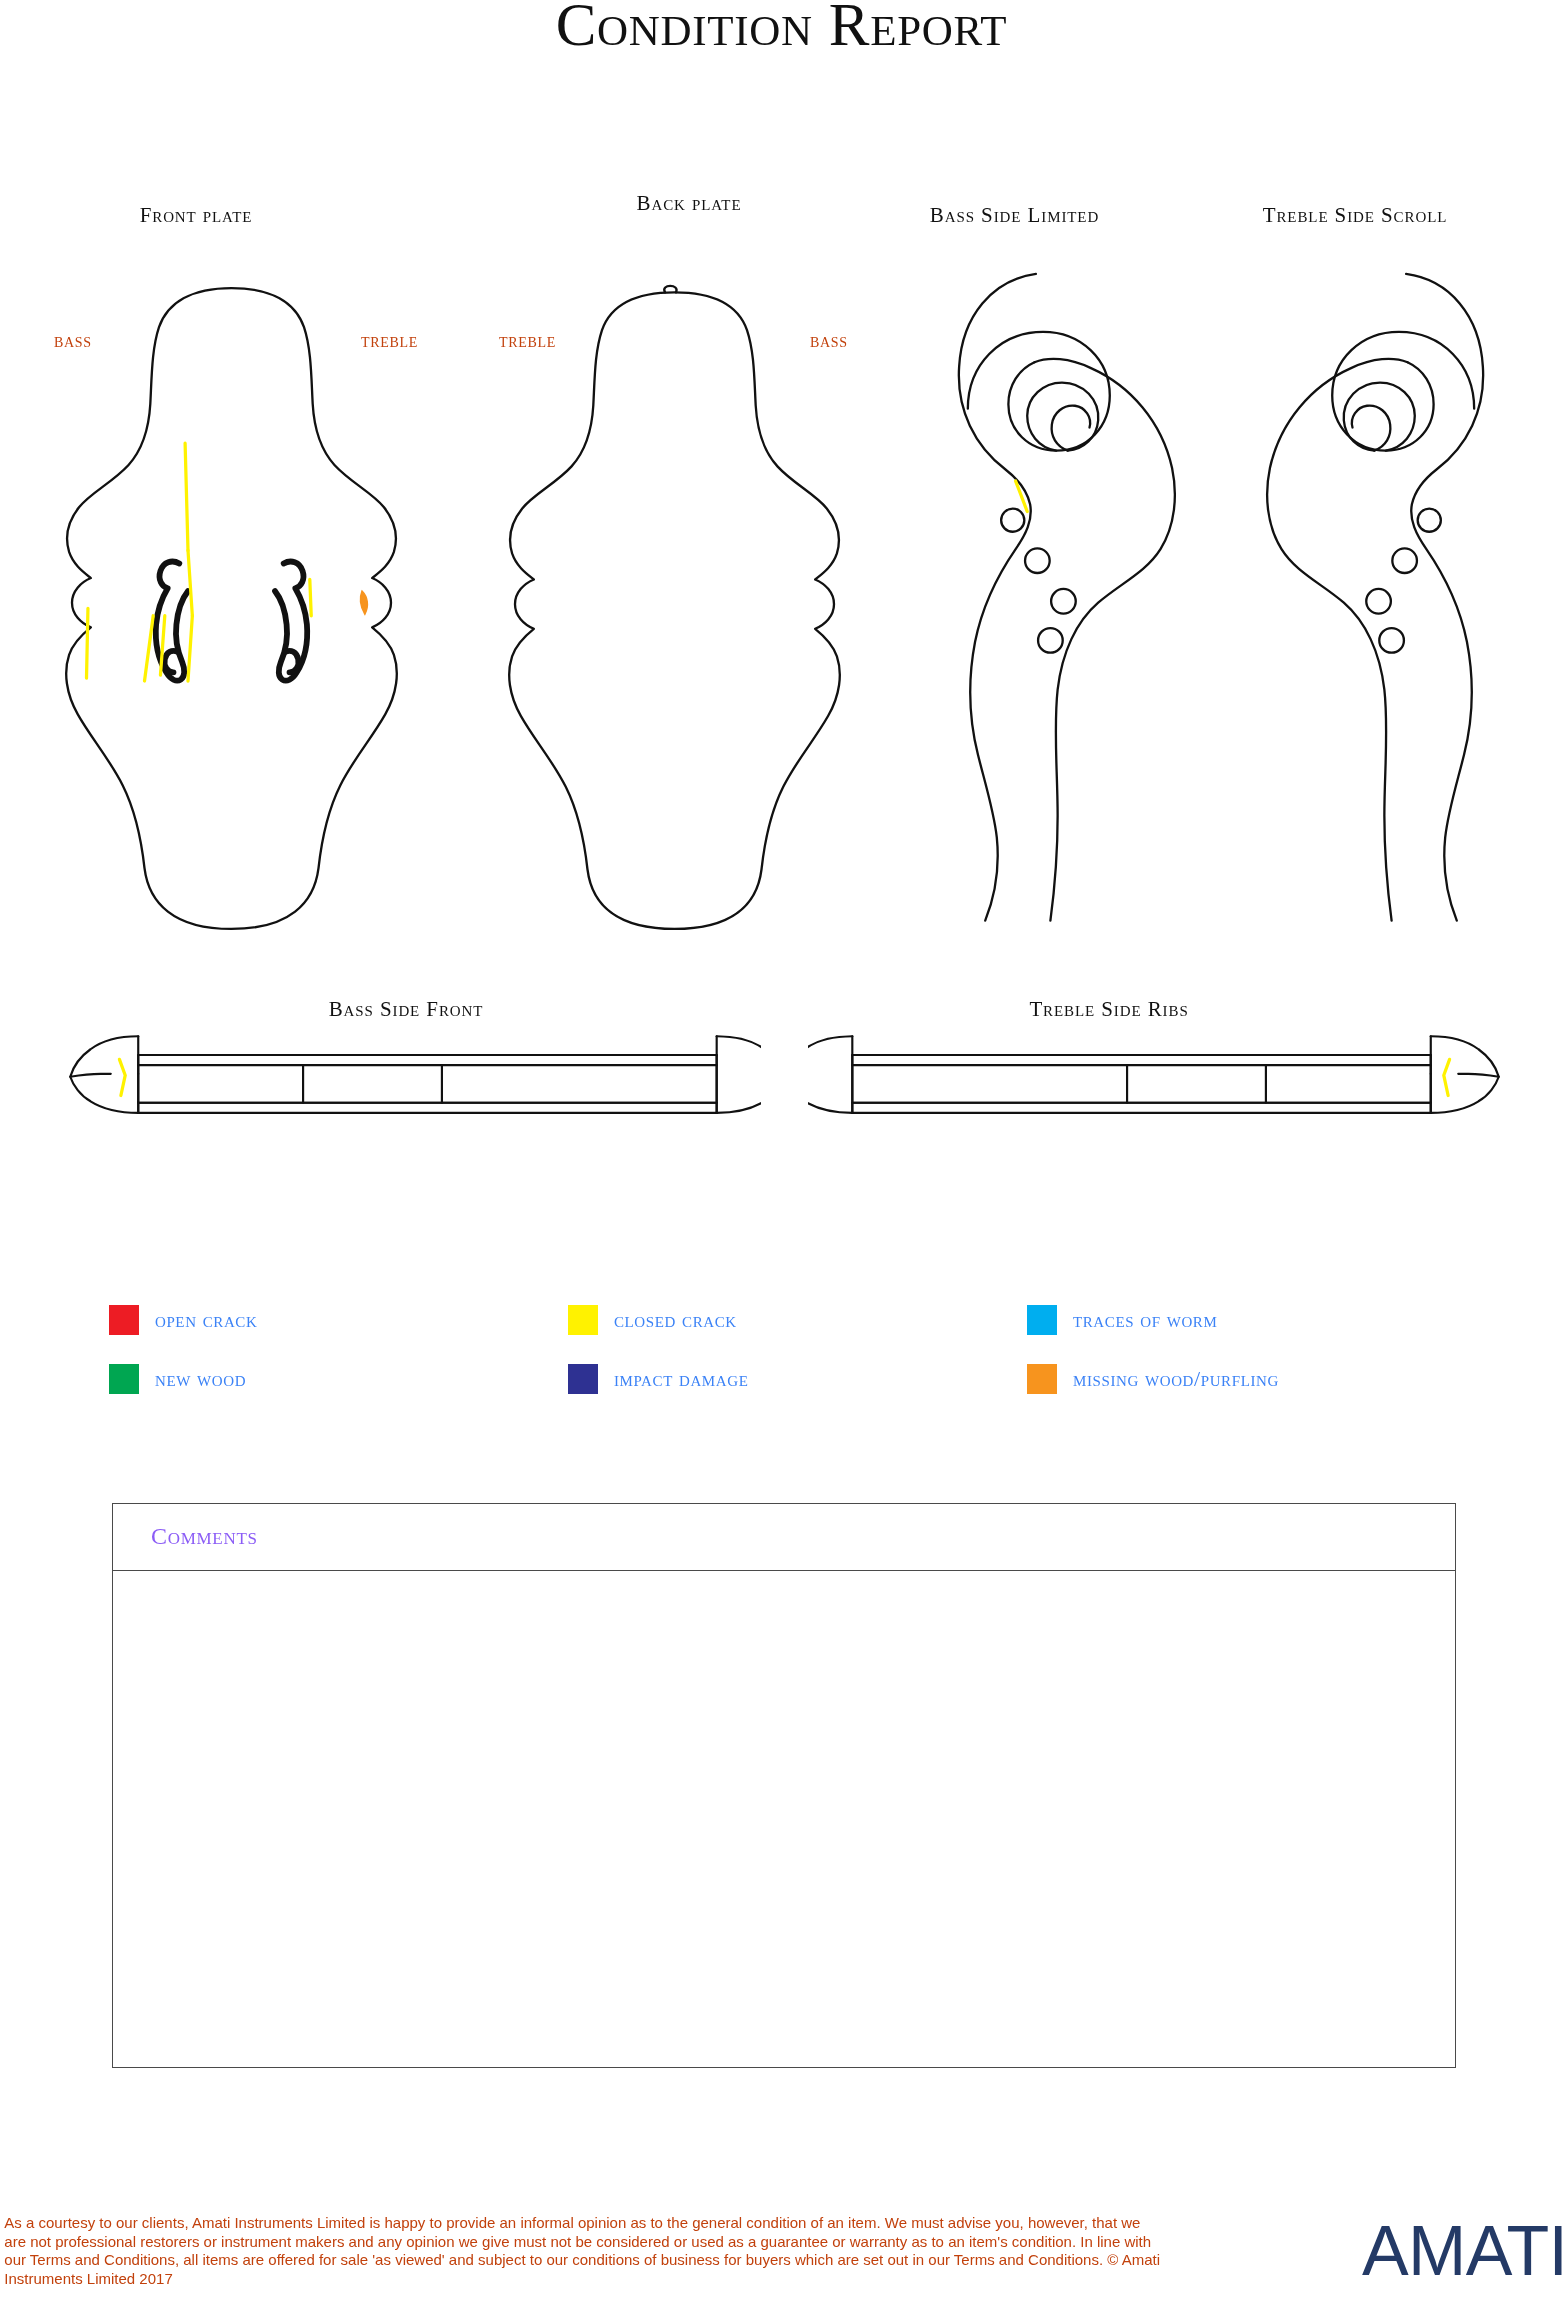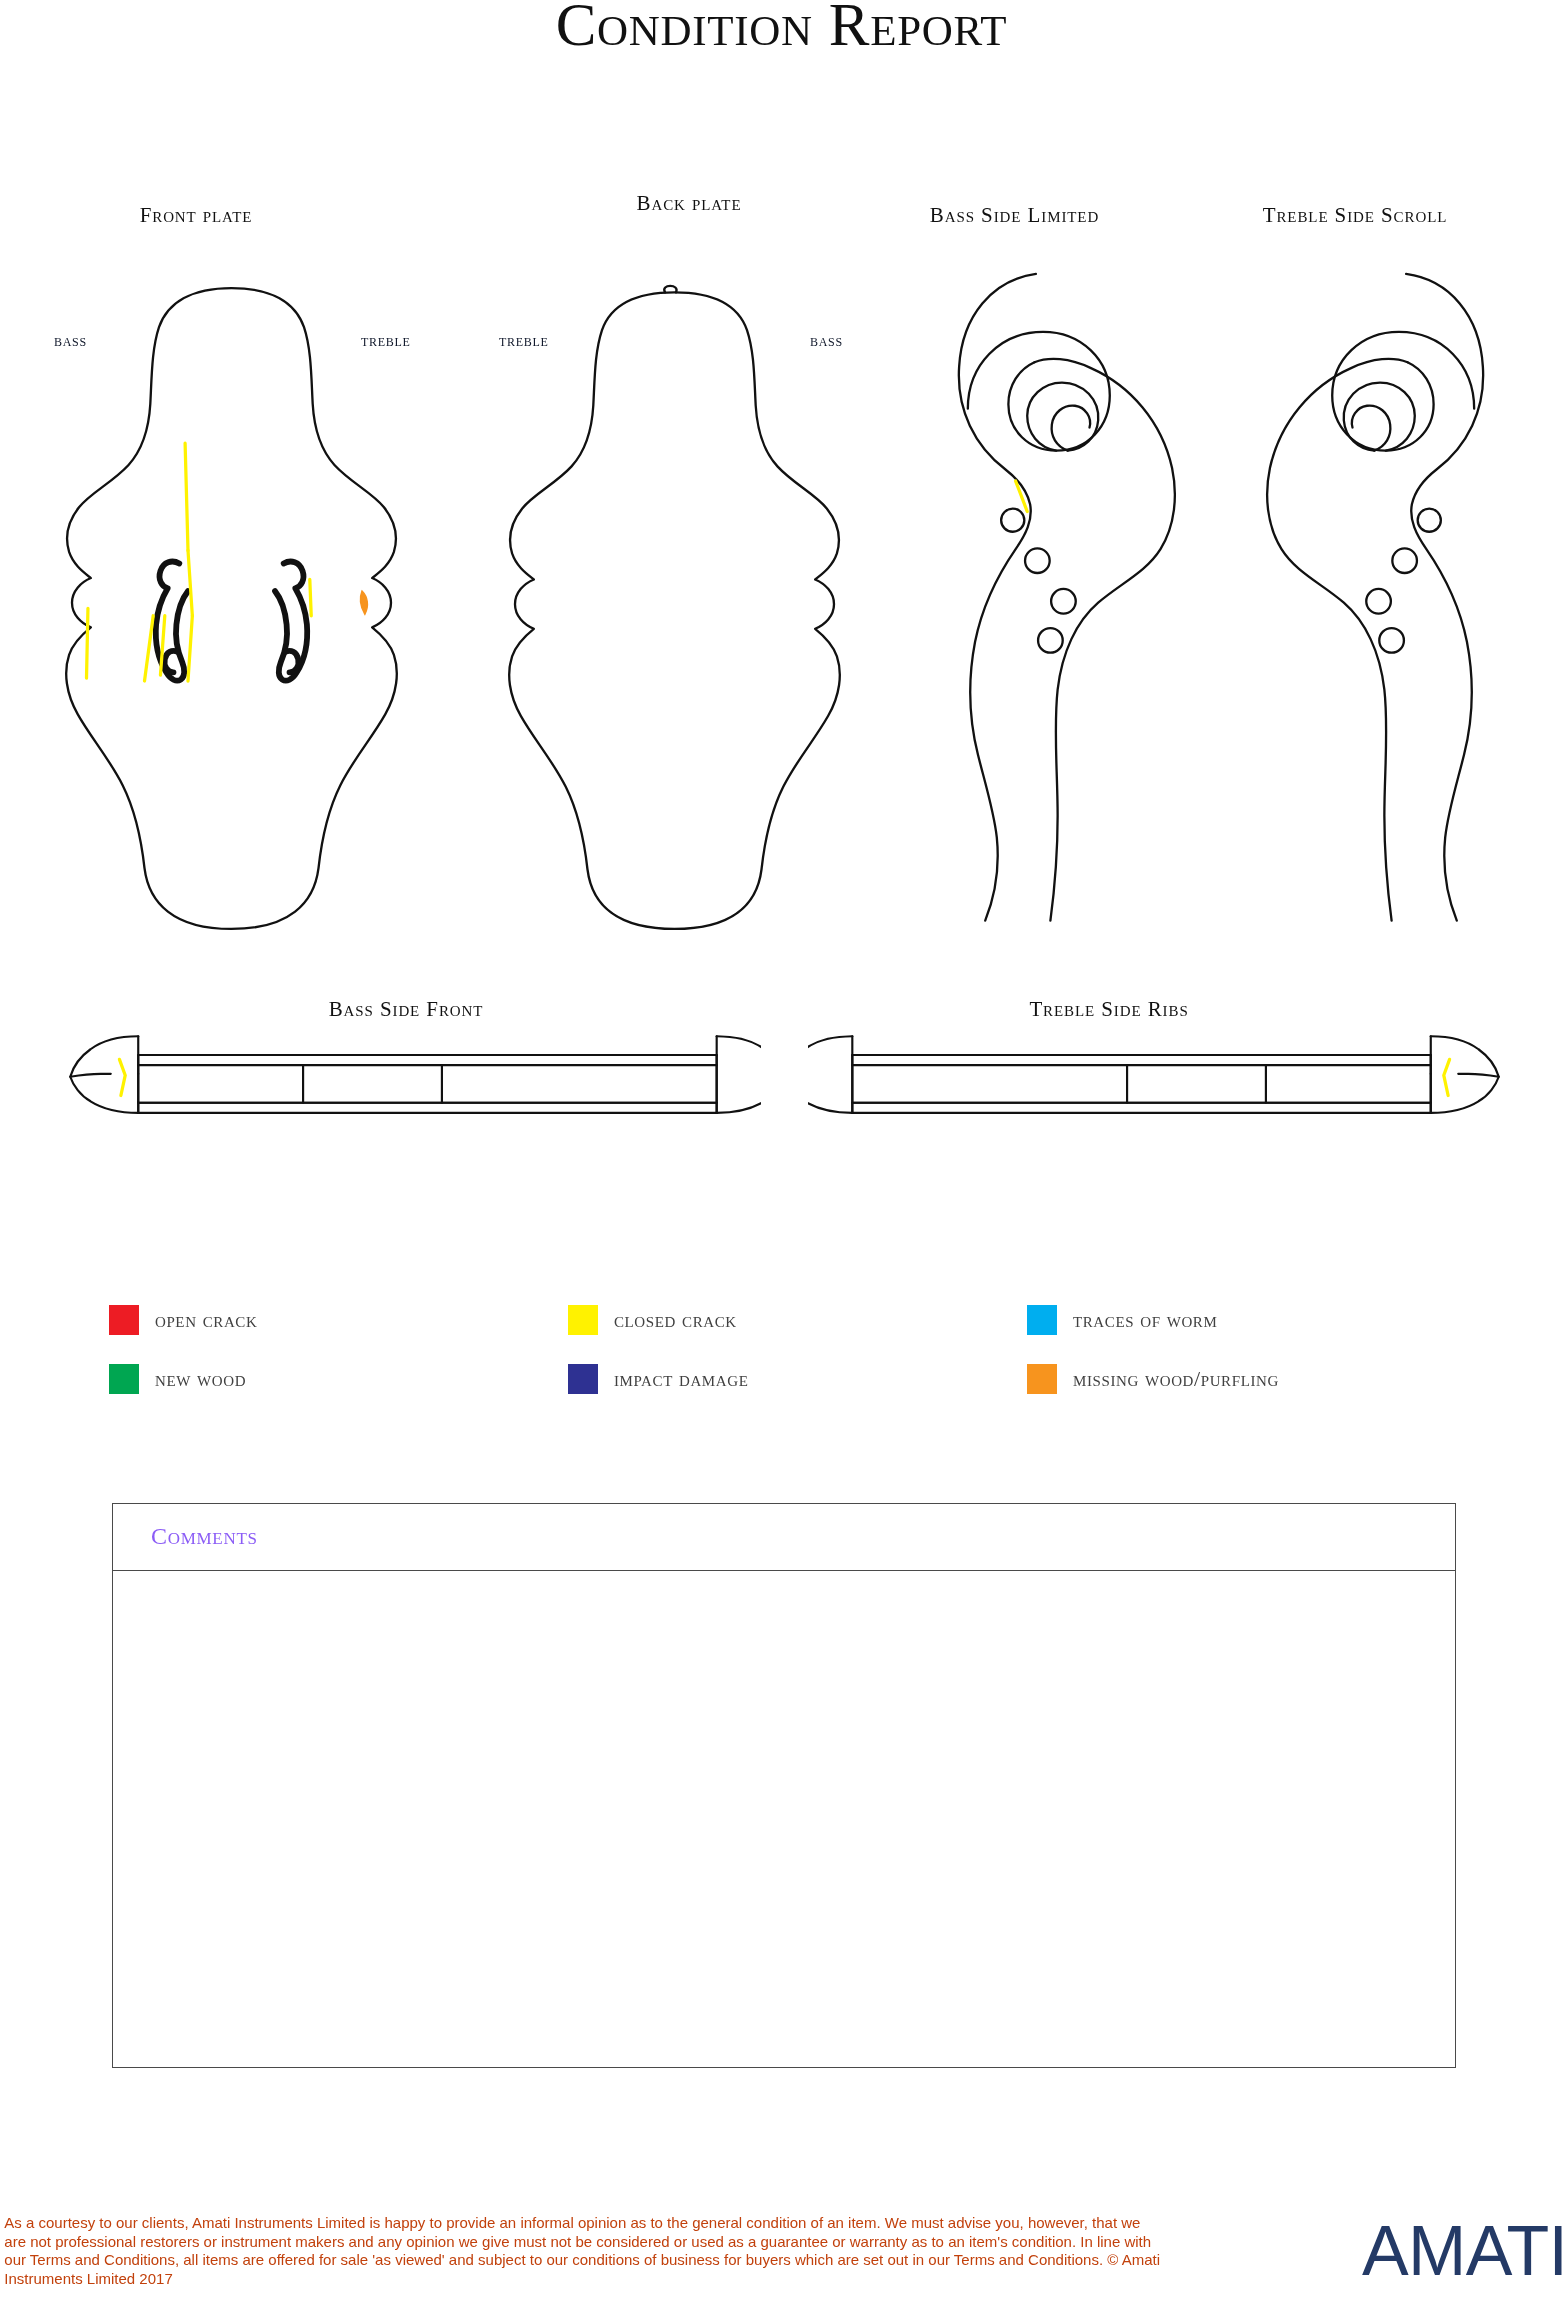--- a/index.html
+++ b/index.html
@@ -46,23 +46,23 @@
     letter-spacing: 0.9px;
     color: #111;
     text-align: center;
     white-space: nowrap;
   }
 
   .side-label {
     position: absolute;
     font-family: "Liberation Serif", serif;
     font-variant: small-caps;
-    font-size: 12px;
+    font-size: 14px;
     letter-spacing: 0.7px;
-    color: #0f172a;
+    color: #c2410c;
     white-space: nowrap;
   }
 
   
   .diagram {
     position: absolute;
   }
   .diagram svg { display: block; }
 
   
@@ -86,21 +86,21 @@
     width: 30px;
     height: 30px;
     flex: 0 0 30px;
   }
   .legend-label {
     margin-left: 16px;
     font-family: "Liberation Serif", serif;
     font-variant: small-caps;
     font-size: 22px;
     letter-spacing: 0.6px;
-    color: #404040;
+    color: #3b82f6;
     white-space: nowrap;
   }
 
   
   #comments-box {
     position: absolute;
     left: 112px;
     top: 1503px;
     width: 1344px;
     height: 565px;

